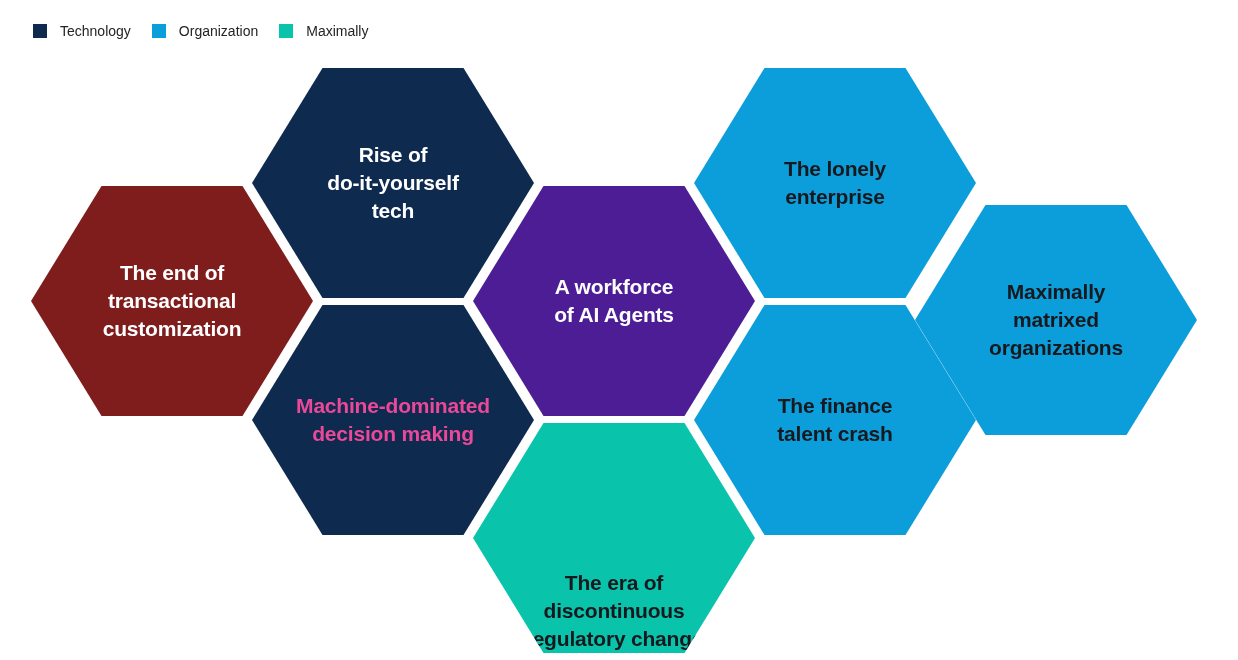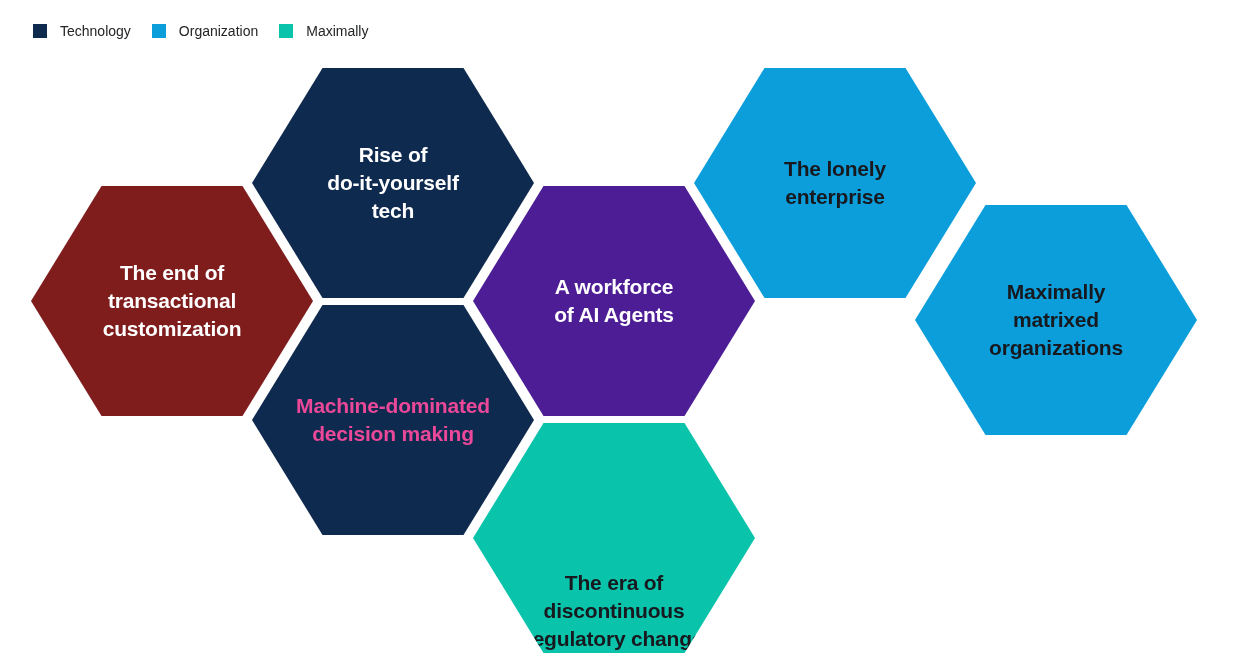--- a/index.html
+++ b/index.html
@@ -108,20 +108,24 @@
     <span class="hex-label">Maximally
 matrixed
 organizations</span>
   </div>
 
   <div class="hex hex-f" style="background: rgb(15, 42, 79); color: #ec4899;">
     <span class="hex-label">Machine-dominated
 decision making</span>
   </div>
 
+  <div class="hex hex-g" style="background: rgb(12, 158, 219); color: rgb(23, 25, 30);">
+    <span class="hex-label">The finance
+talent crash</span>
+  </div>
 
   <div class="hex hex-h" style="background: rgb(9, 195, 171); color: rgb(23, 25, 30); align-items: flex-end;">
     <span class="hex-label">The era of
 discontinuous
 regulatory change</span>
   </div>
 
 </div>
 
 </body></html>

